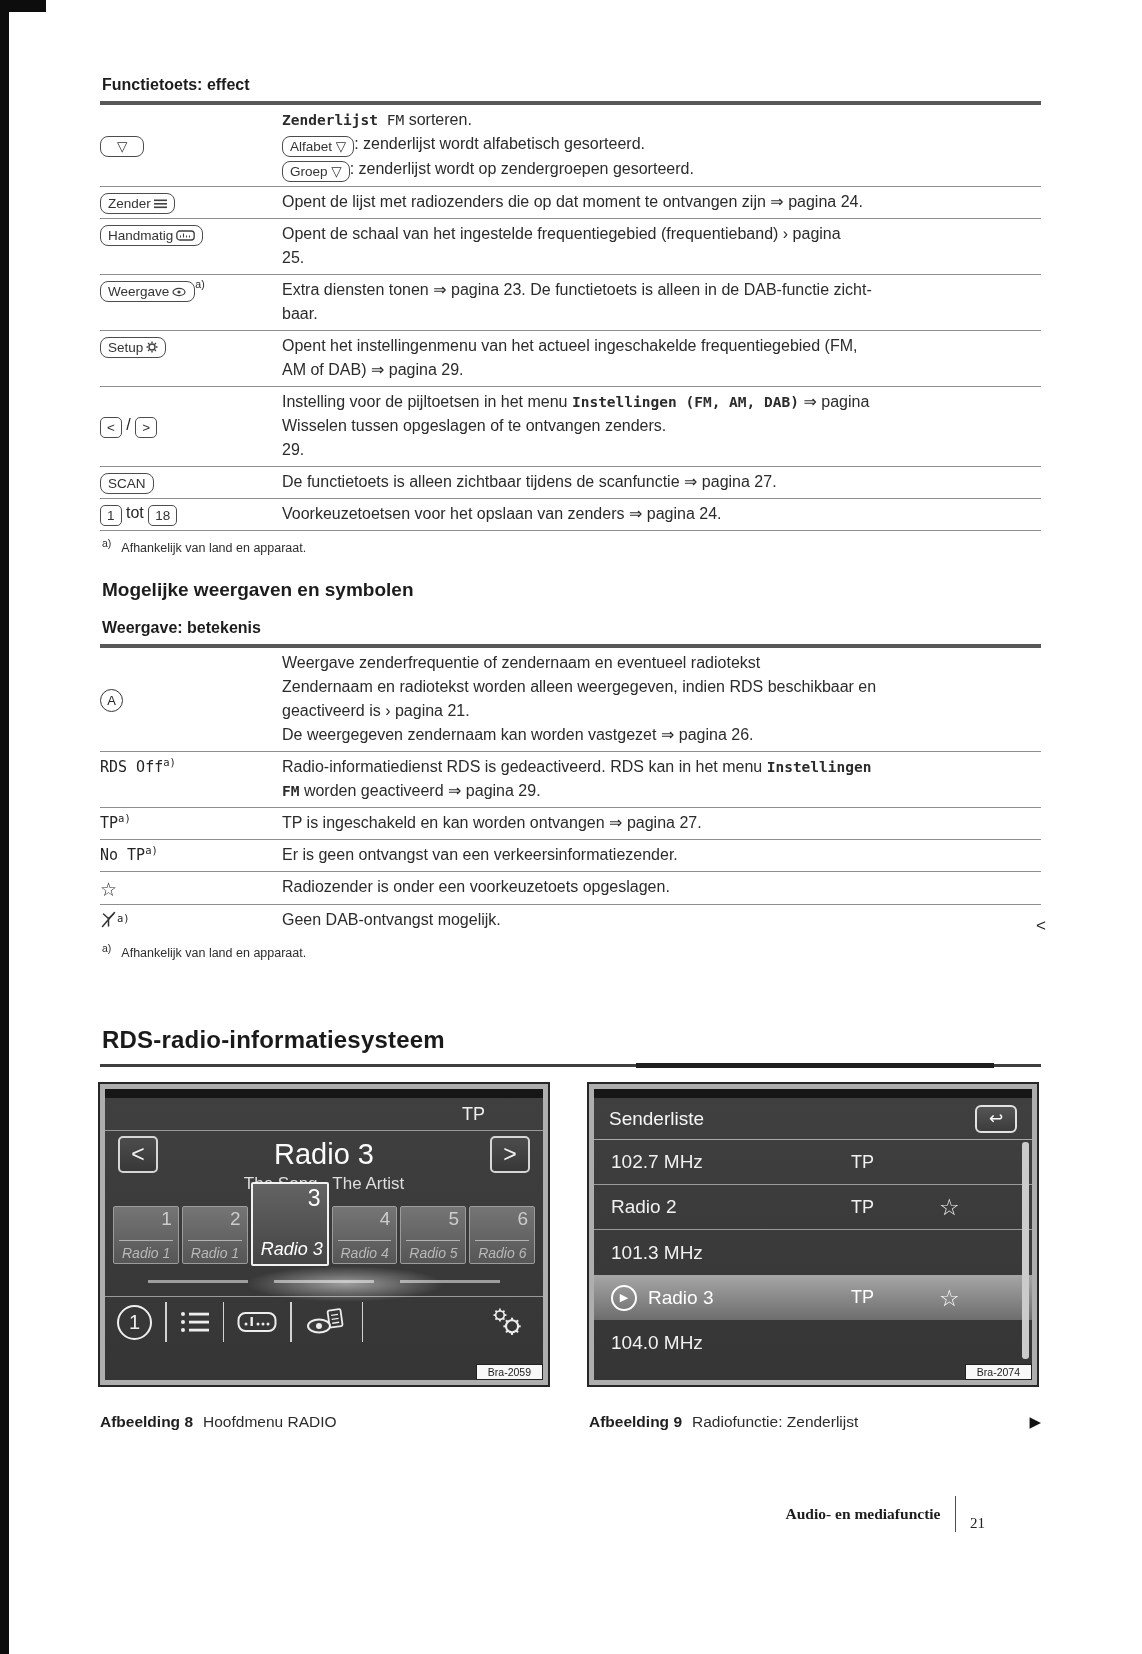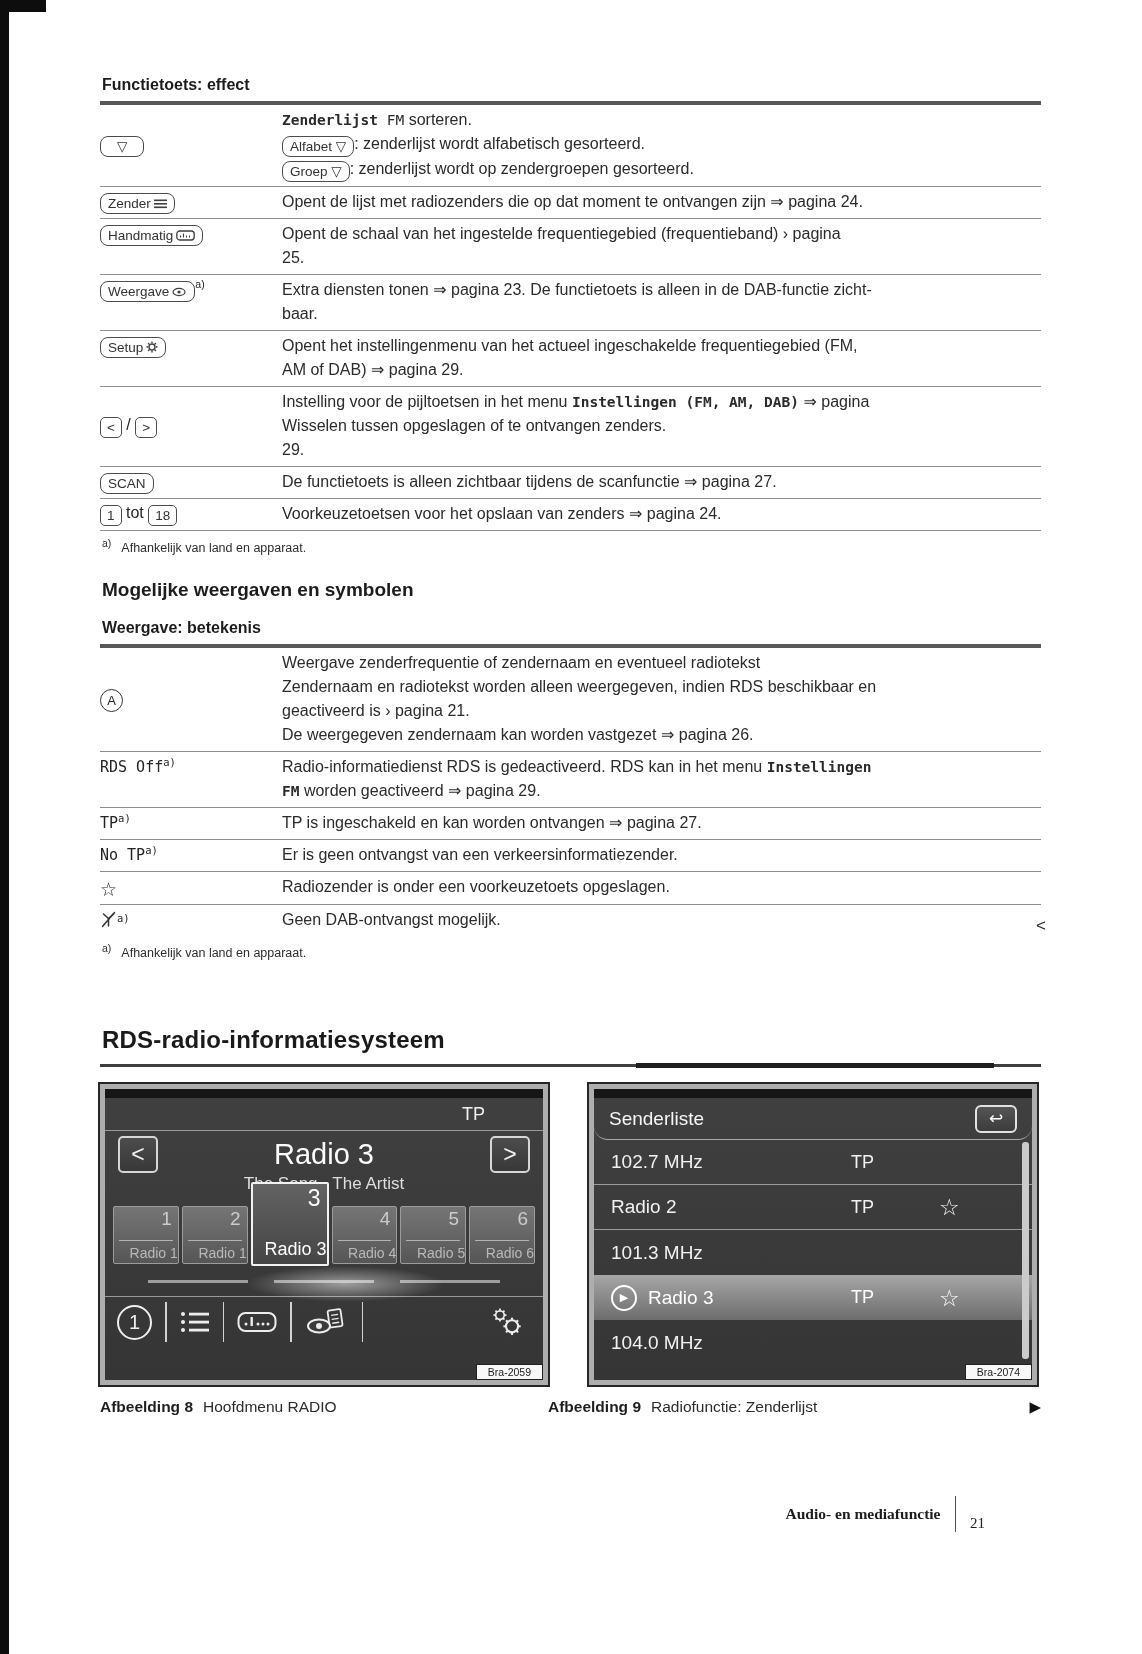--- a/index.html
+++ b/index.html
@@ -69,55 +69,55 @@
   .arrowbtn { width:40px; height:37px; border:2px solid #d6d6d6; border-radius:5px;
               display:flex; align-items:center; justify-content:center; font-size:23px;
               color:#f2f2f2; background:linear-gradient(#4c4c4c,#383838); }
   .s8-name  { flex:1; text-align:center; font-size:29px; color:#fbfbfb; }
   .s8-track { text-align:center; font-size:17px; color:#dedede; margin-top:1px; }
   .s8-presets { display:flex; gap:3px; padding:12px 8px 0; align-items:flex-start; position:relative; }
   .preset { width:66px; height:58px; background:linear-gradient(#757575,#565656);
             border:1px solid #9c9c9c; border-radius:2px; position:relative; color:#cccccc; }
   .preset .num { position:absolute; top:1px; right:6px; font-size:19px; }
   .preset .line { position:absolute; bottom:22px; left:5px; right:5px; height:1px; background:#b3b3b3; }
-  .preset .lbl { position:absolute; bottom:2px; left:8px; right:0; text-align:right; font-size:14px; color:#b9b9b9; }
+  .preset .lbl { position:absolute; bottom:2px; left:8px; right:0; text-align:left; font-size:14px; color:#b9b9b9;font-style:italic; }
   .preset.selected { width:78px; height:84px; margin-top:-24px; z-index:3;
                      background:linear-gradient(#636363,#454545); border:2px solid #f2f2f2; color:#fff; }
   .preset.selected .num { font-size:23px; color:#fff; }
   .preset.selected .lbl { font-size:18px; color:#fff; bottom:4px; }
   .s8-presets::after { content:""; position:absolute; left:140px; top:72px; width:200px; height:36px;
        background:radial-gradient(ellipse, rgba(255,255,255,.5), rgba(255,255,255,0) 70%); pointer-events:none; }
   .dashes { display:flex; justify-content:center; gap:26px; margin-top:14px; }
   .dash { width:100px; height:3px; background:#9e9e9e; }
   .s8-toolbar { display:flex; align-items:center; border-top:1px solid #9a9a9a; margin-top:13px;
                 height:51px; padding:0 12px; }
   .tsep { width:1.5px; height:40px; background:#d2d2d2; margin:0 13px; }
   .circ1 { width:35px; height:35px; border:2.5px solid #efefef; border-radius:50%;
            display:flex; align-items:center; justify-content:center; font-size:20px; color:#efefef; }
   .gears { margin-left:auto; padding-right:6px; }
 
   
   .s9-header { height:42px; display:flex; align-items:center; padding:0 15px;
-               border-bottom:1px solid #a8a8a8; font-size:19px; color:#f6f6f6;border-radius:14px; }
+               border-bottom:1px solid #a8a8a8; font-size:19px; color:#f6f6f6; }
   .backbtn { margin-left:auto; width:42px; height:28px; border:2px solid #e2e2e2; border-radius:6px;
              display:flex; align-items:center; justify-content:center; font-size:17px; color:#fff;
              background:linear-gradient(#555,#3c3c3c); }
   .s9-list { position:relative; }
   .s9-row { height:45px; display:flex; align-items:center; padding-left:17px; font-size:19px; color:#f1f1f1; }
   .s9-row.sep { border-bottom:1px solid #9b9b9b; }
   .s9-row .name { width:240px; display:flex; align-items:center; }
   .s9-row .tp   { width:88px; font-size:18px; }
   .s9-row .starcol { width:70px; font-size:23px; font-family:"DejaVu Sans",sans-serif; }
   .s9-row.hl { background:linear-gradient(#a6a6a6,#6d6d6d); color:#fff; }
   .playic { width:26px; height:26px; border:2px solid #fff; border-radius:50%;
             display:inline-flex; align-items:center; justify-content:center;
             font-size:11px; margin-right:11px; color:#fff; }
   .s9-scroll { position:absolute; right:3px; top:2px; bottom:6px; width:7px; background:#cbcbcb; border-radius:3px; }
 
-  .caps { display:grid; grid-template-columns:448px 1fr; margin-top:13px;
+  .caps { display:grid; grid-template-columns:448px 1fr; column-gap:41px; margin-top:28px;
           font-size:15.5px; color:#2c2c2c; }
   .caps .cap { display:flex; align-items:baseline; gap:10px; }
   .capb { font-weight:bold; color:#1e1e1e; }
   .cap-arrow { margin-left:auto; font-size:15px; color:#111; font-family:"DejaVu Sans",sans-serif; }
 
   .marginmark { position:absolute; left:1036px; top:916px; font-size:17px; color:#222; }
 
   .footer { position:absolute; top:1496px; right:157px; display:flex; align-items:center; gap:14px;font-family:Liberation Serif, serif; }
   .footer .sec { font-weight:bold; font-size:15.5px; color:#1d1d1d; }
   .fdiv { width:1.5px; height:36px; background:#4e4e4e; }

